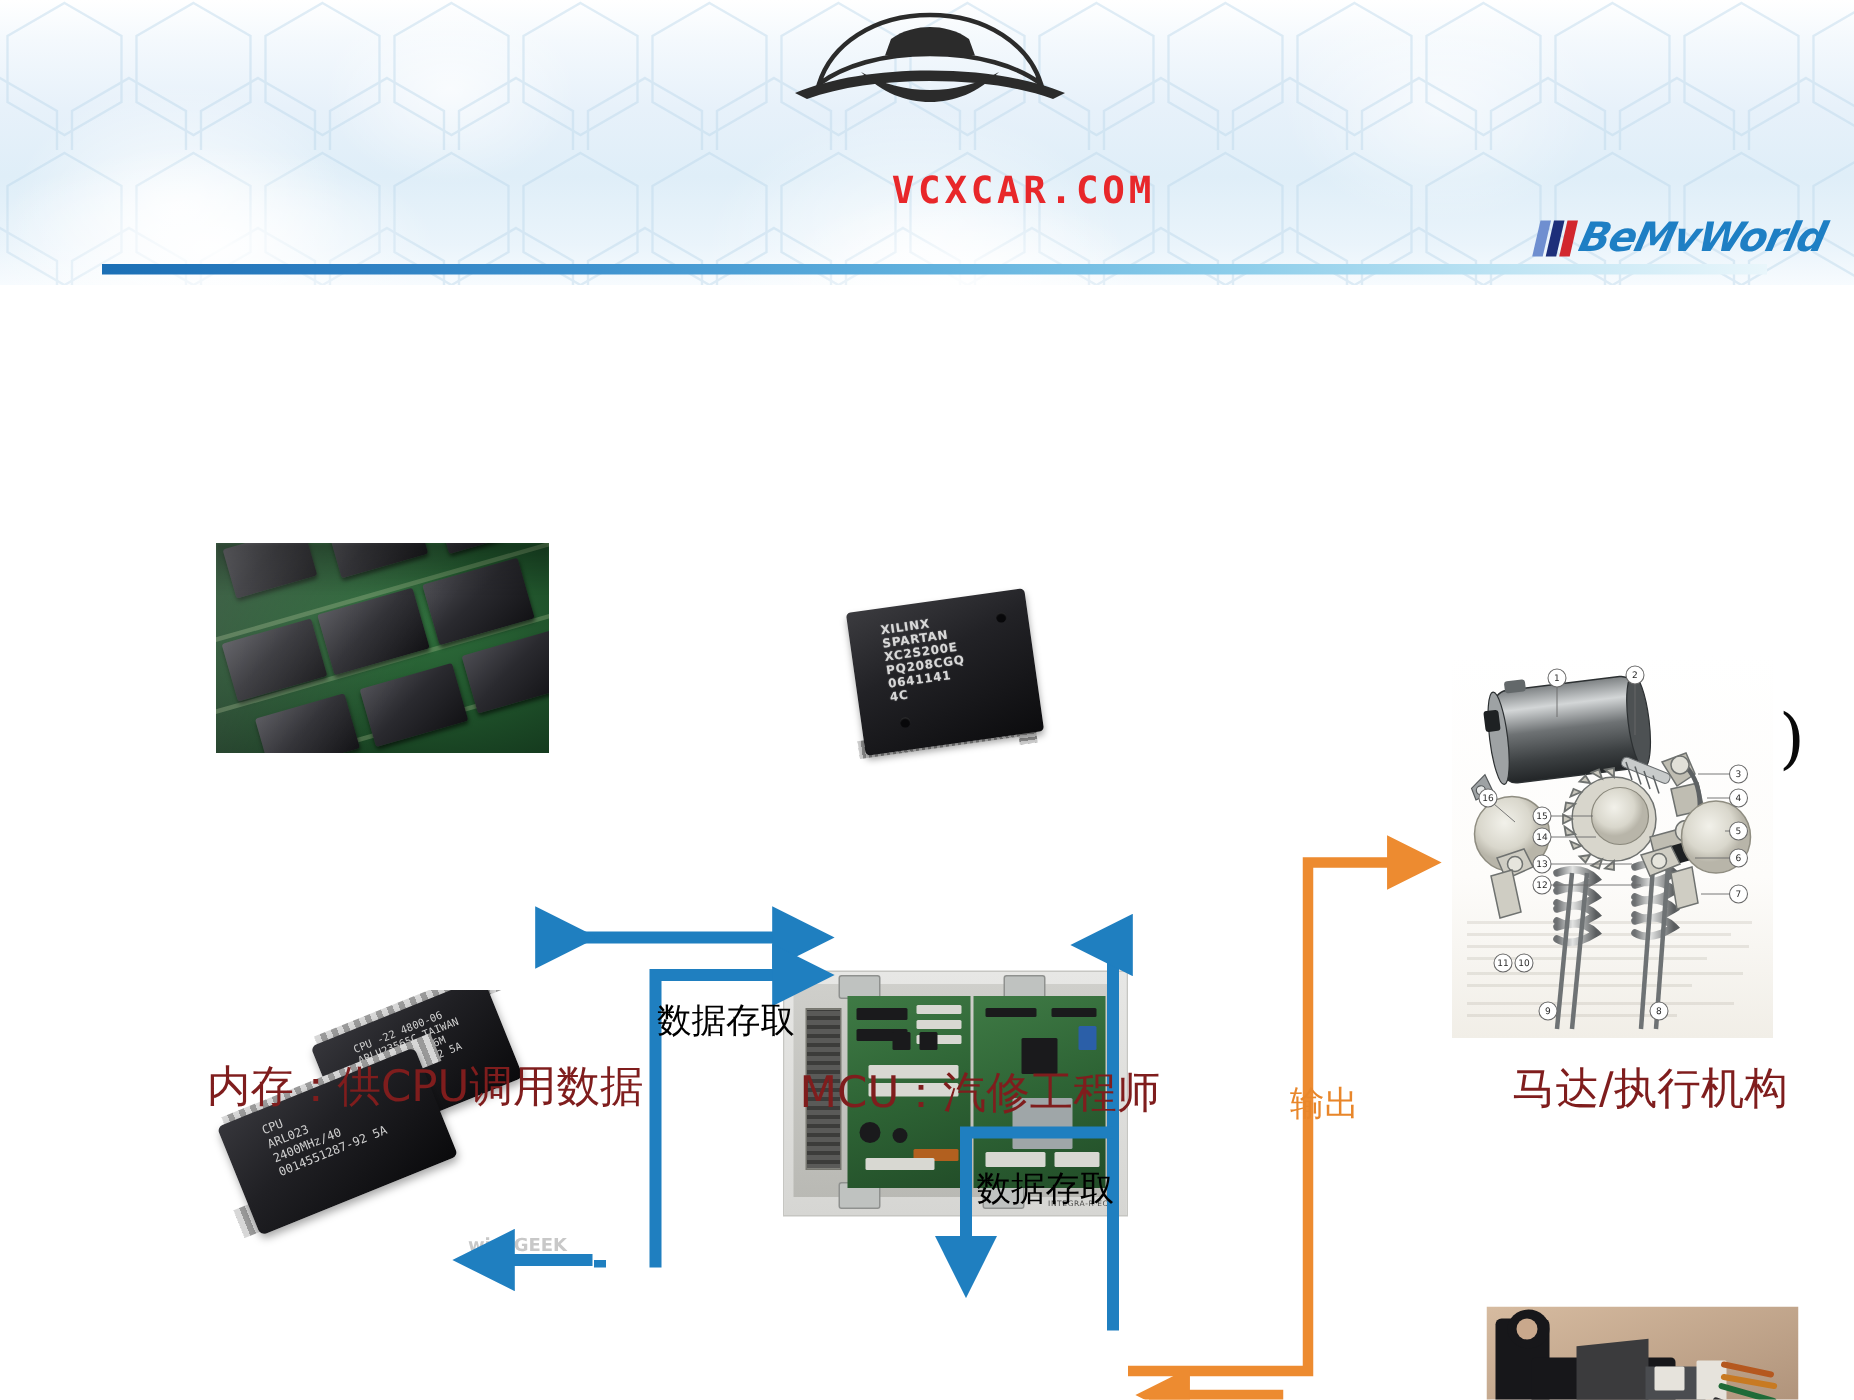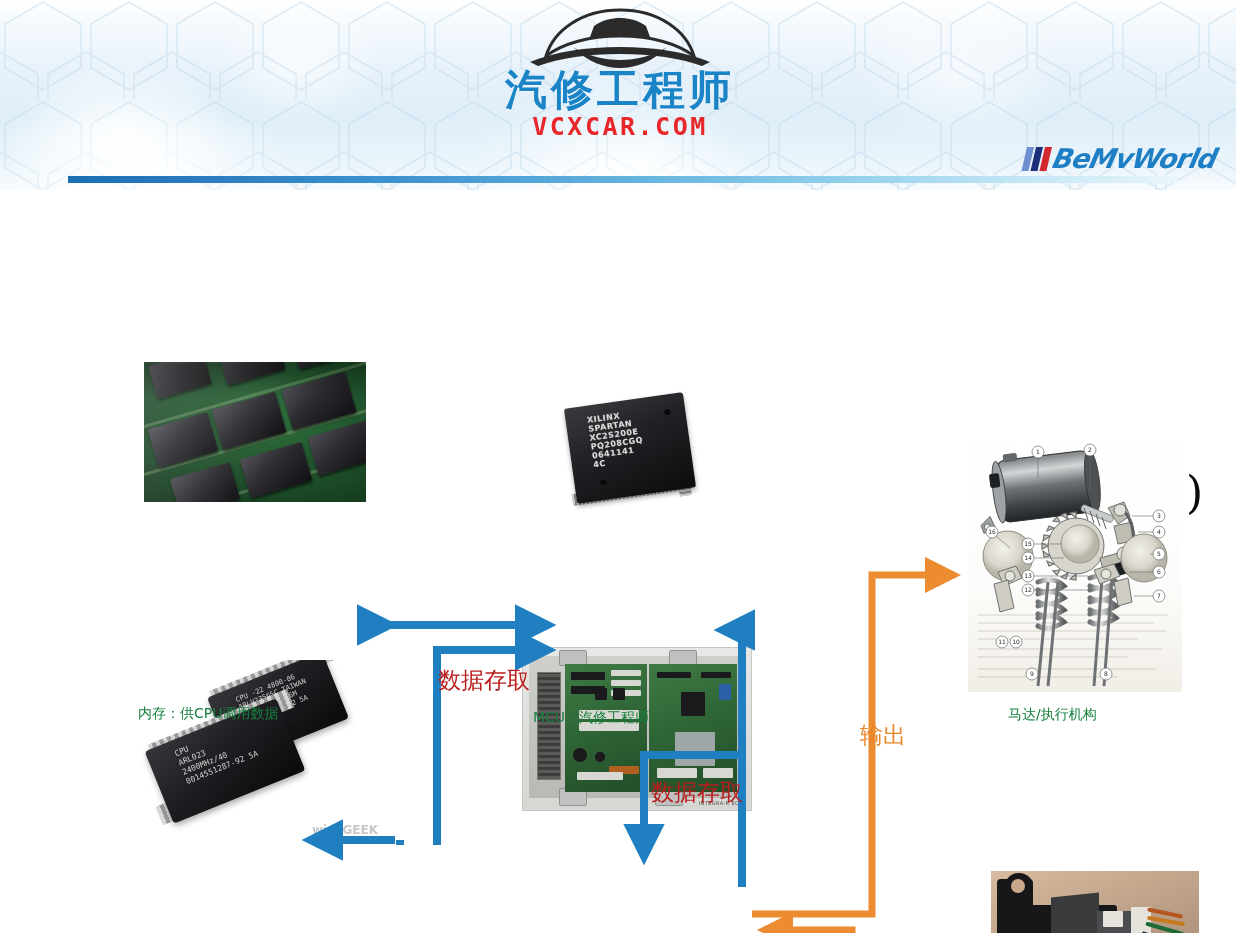--- a/index.html
+++ b/index.html
@@ -70,21 +70,21 @@
     position: absolute; left: 0px; top: 58px;
     width: 300px; text-align: center;
     font-size: 42px; font-weight: bold;
     color: #1a84c7;
     letter-spacing: 4px;
     font-family: "DejaVu Sans", "Liberation Sans", sans-serif;
     text-shadow: 0 1px 0 rgba(255,255,255,0.6);
   }
   #vcx-url {
     position: absolute; left: 0px; top: 108px;
-    width: 300px; text-align: center;
+    width: 300px; text-align: right;
     font-size: 25px; font-weight: bold;
     color: #e8272a;
     letter-spacing: 2.5px;
     font-family: "DejaVu Sans Mono", "Liberation Mono", monospace;
   }
 
   
   #bmw-logo {
     position: absolute; left: 1022px; top: 143px;
     width: 200px; height: 34px;
@@ -265,36 +265,36 @@
     background: linear-gradient(160deg, rgba(210,180,150,0.9), rgba(150,118,92,0.9));
   }
   .sw-part { position: absolute; background: #17171a; }
   .sw-grey { position: absolute; background: #4a4c50; }
   .sw-white { position: absolute; background: #e6e3dc; border-radius: 1px; }
   .sw-wire { position: absolute; border-radius: 2px; }
 
   
   .caption {
     position: absolute;
-    color: #15803d;
-    font-size: 14px;
+    color: #7f1d1d;
+    font-size: 29px;
     white-space: nowrap;
     font-family: "DejaVu Sans", "Liberation Sans", sans-serif;
   }
   #cap-memory { left: 138px; top: 515px; }
   #cap-mcu    { left: 533px; top: 519px; }
   #cap-motor  { left: 1008px; top: 516px; }
 
   .arrow-label {
     position: absolute;
     font-size: 23px;
     white-space: nowrap;
     font-family: "DejaVu Sans", "Liberation Sans", sans-serif;
   }
-  .arrow-label.blue   { color: #b91c1c; }
+  .arrow-label.blue   { color: #000000; }
   .arrow-label.orange { color: #e8862a; }
   #lab-data-1 { left: 438px; top: 475px; }
   #lab-data-2 { left: 651px; top: 587px; }
   #lab-out    { left: 860px; top: 530px; }
 
   
   #stray-paren {
     position: absolute; left: 1186px; top: 281px;
     font-size: 44px; color: #0a0a0a; line-height: 1;
     font-family: "DejaVu Serif", "Liberation Serif", serif;
@@ -326,21 +326,20 @@
 
   <div id="header-blur"></div>
 
   <div id="vcx-logo">
     <svg viewBox="0 0 300 70" width="300" height="70" style="position:absolute;left:0;top:0;">
       <path d="M150 6 C112 6 84 26 76 52 C92 40 118 32 150 32 C182 32 208 40 224 52 C216 26 188 6 150 6 Z" fill="none" stroke="#2b2b2b" stroke-width="3"></path>
       <path d="M124 22 C132 16 142 14 150 14 C158 14 168 16 176 22 L180 33 L120 33 Z" fill="#2b2b2b"></path>
       <path d="M60 58 C84 48 116 43 150 43 C184 43 216 48 240 58 L232 62 C210 54 182 50 150 50 C118 50 90 54 68 62 Z" fill="#2b2b2b"></path>
       <path d="M104 44 C118 52 134 56 150 56 C166 56 182 52 196 44 C182 58 166 64 150 64 C134 64 118 58 104 44 Z" fill="#2b2b2b"></path>
     </svg>
-    <div id="vcx-cn">汽修工程师</div>
     <div id="vcx-url">VCXCAR.COM</div>
   </div>
 
   <div id="title-rule"></div>
 
   <div id="bmw-logo">
     <div class="bmw-stripe" id="bmw-s1"></div>
     <div class="bmw-stripe" id="bmw-s2"></div>
     <div class="bmw-stripe" id="bmw-s3"></div>
     <div id="bmw-word">BeMvWorld</div>

